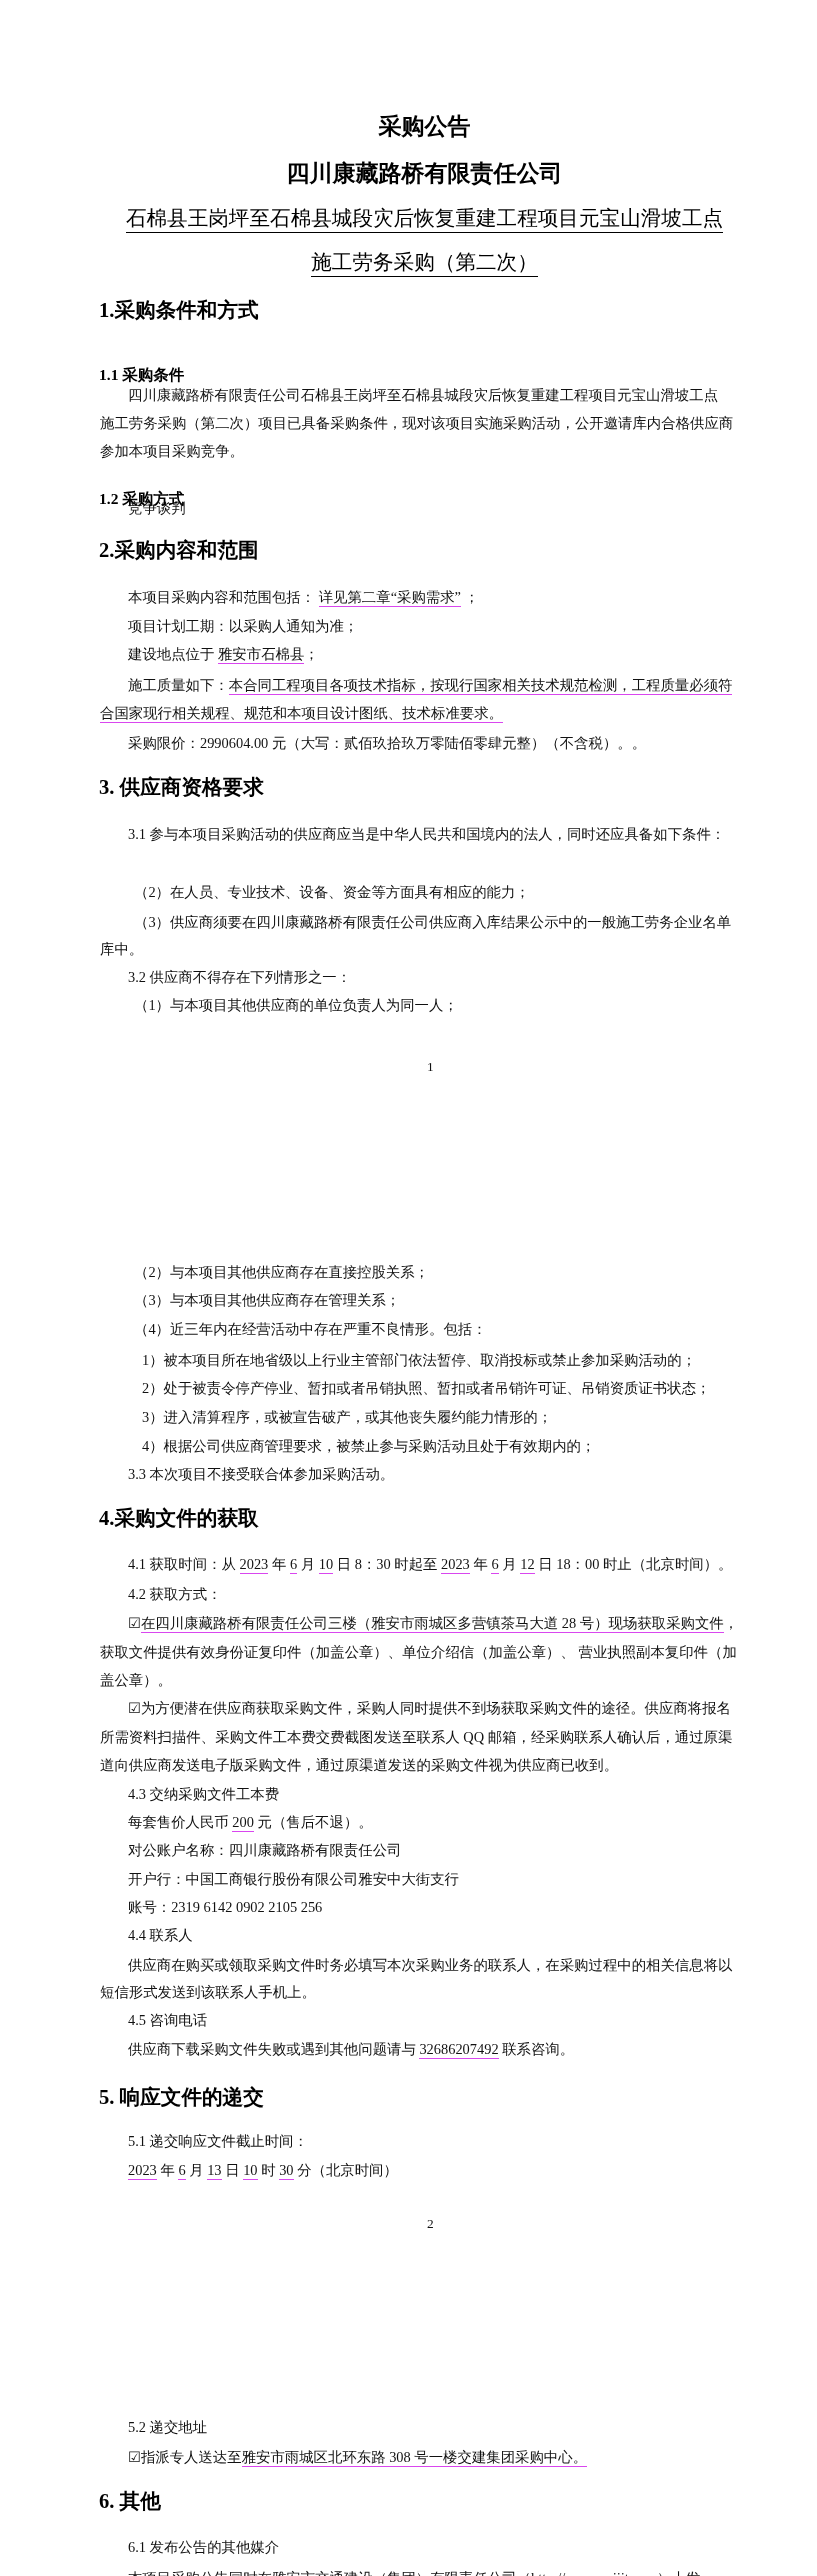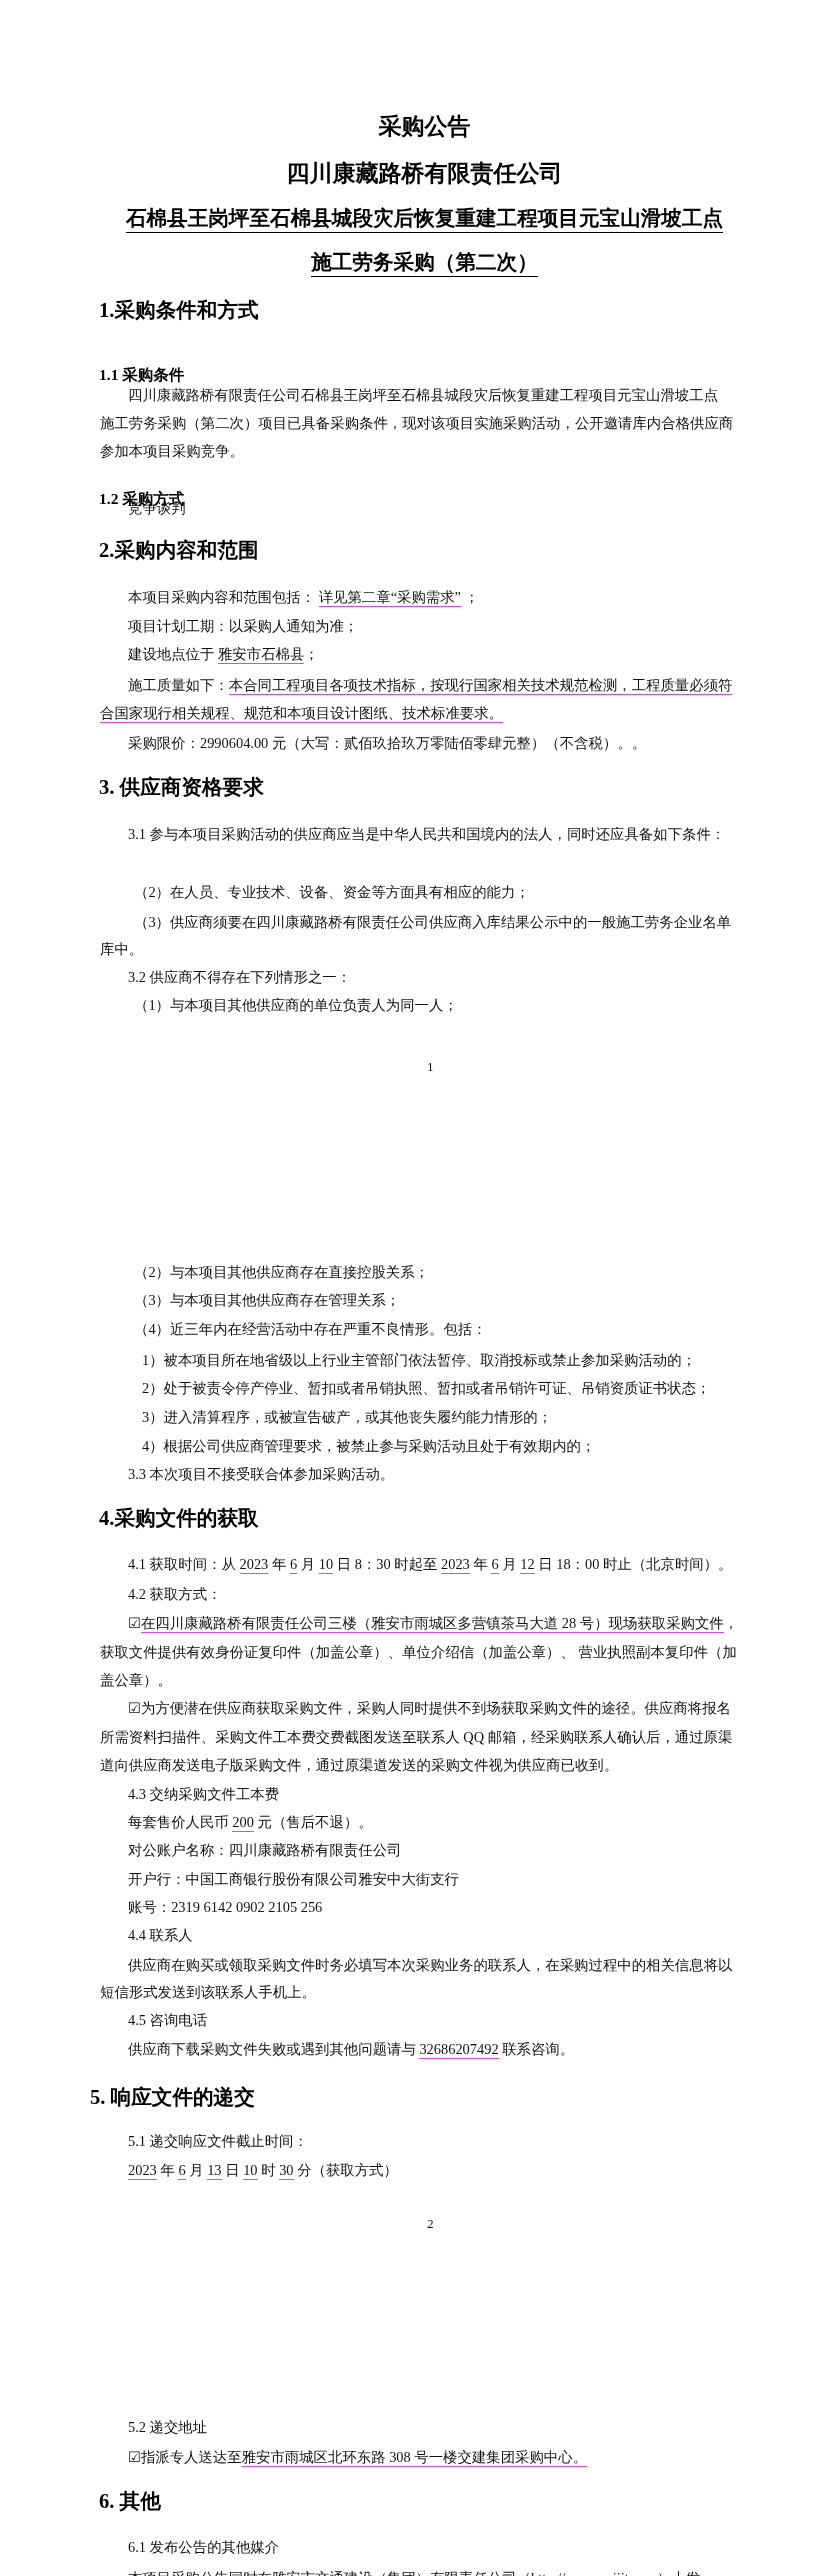--- a/index.html
+++ b/index.html
@@ -8,21 +8,21 @@
     width:818px; height:3470px;
     margin:0 auto;
     background:#ffffff;
     font-family:"Liberation Serif","DejaVu Serif",serif;
     color:#111;
     overflow:hidden;
   }
   .ln { position:absolute; white-space:nowrap; font-size:14.4px; line-height:29px; height:29px; color:#111; }
   .c  { left:31px; right:0; text-align:center; }
   .t1 { font-size:23px; font-weight:bold; line-height:34px; height:34px; color:#000; }
-  .t2 { font-size:20.6px; font-weight:bold; line-height:32px; height:32px; color:#000; }
+  .t2 { font-size:20.6px; font-weight:normal; line-height:32px; height:32px; color:#000; }
   .h1 { font-size:20.6px; font-weight:bold; line-height:31px; height:31px; color:#000; }
   .h2 { font-size:15.5px; font-weight:bold; color:#000;margin-top:16px; }
   .pg { font-size:13.4px; }
   .u  { border-bottom:1px solid #d946ef; padding-bottom:0.5px; }
   .tu { border-bottom:1.5px solid #000; padding-bottom:2.6px; }
 </style>
 </head>
 <body>
 
 <div class="page">
@@ -79,23 +79,23 @@
   <div class="ln" style="top:1808px;left:128px"><span>每套售价人民币 </span><span class="u">200</span><span> 元（售后不退）。</span></div>
   <div class="ln" style="top:1836px;left:128px">对公账户名称：四川康藏路桥有限责任公司</div>
   <div class="ln" style="top:1865px;left:128px">开户行：中国工商银行股份有限公司雅安中大街支行</div>
   <div class="ln" style="top:1893px;left:128px">账号：2319 6142 0902 2105 256</div>
   <div class="ln" style="top:1921px;left:128px">4.4 联系人</div>
   <div class="ln" style="top:1951px;left:128px">供应商在购买或领取采购文件时务必填写本次采购业务的联系人，在采购过程中的相关信息将以</div>
   <div class="ln" style="top:1978px;left:100px">短信形式发送到该联系人手机上。</div>
   <div class="ln" style="top:2006px;left:128px">4.5 咨询电话</div>
   <div class="ln" style="top:2035px;left:128px"><span>供应商下载采购文件失败或遇到其他问题请与 </span><span class="u">32686207492</span><span> 联系咨询。</span></div>
 
-  <div class="ln h1" style="top:2082px;left:90px">5. 响应文件的递交</div>
+  <div class="ln h1" style="top:2082px;left:99px">5. 响应文件的递交</div>
   <div class="ln" style="top:2127px;left:128px">5.1 递交响应文件截止时间：</div>
-  <div class="ln" style="top:2156px;left:128px"><span class="u">2023</span><span> 年 </span><span class="u">6</span><span> 月 </span><span class="u">13</span><span> 日 </span><span class="u">10</span><span> 时 </span><span class="u">30</span><span> 分（获取方式）</span></div>
+  <div class="ln" style="top:2156px;left:128px"><span class="u">2023</span><span> 年 </span><span class="u">6</span><span> 月 </span><span class="u">13</span><span> 日 </span><span class="u">10</span><span> 时 </span><span class="u">30</span><span> 分（北京时间）</span></div>
   <div class="ln pg" style="top:2209px;left:427px">2</div>
 
   <div class="ln" style="top:2413px;left:128px">5.2 递交地址</div>
   <div class="ln" style="top:2443px;left:128px"><span>☑指派专人送达至</span><span class="u">雅安市雨城区北环东路 308 号一楼交建集团采购中心。</span></div>
 
   <div class="ln h1" style="top:2486px;left:99px">6. 其他</div>
   <div class="ln" style="top:2533px;left:128px">6.1 发布公告的其他媒介</div>
   <div class="ln" style="top:2564px;left:128px"><span>本项目采购公告同时在</span><span class="u">雅安市交通建设（集团）有限责任公司（http://www.yajjjt.com）</span><span>上发</span></div>
 
 </div>

